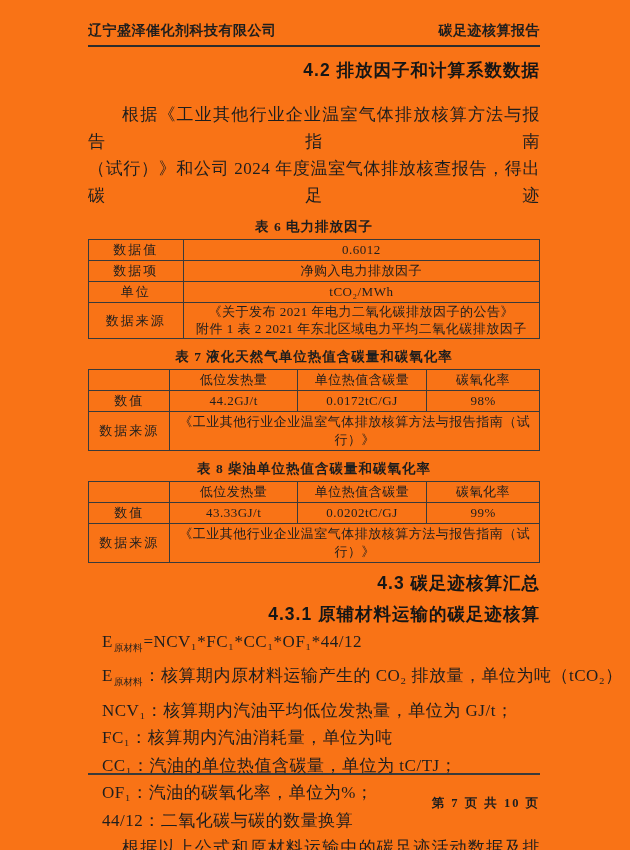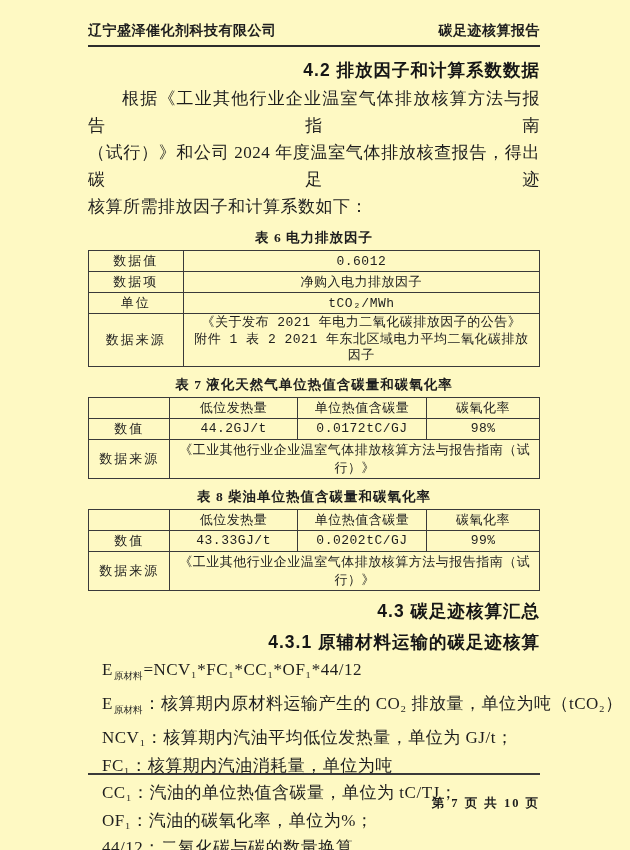--- a/index.html
+++ b/index.html
@@ -1,44 +1,44 @@
 <!DOCTYPE html>
 <html><head>
 <meta charset="utf-8">
 <style>
   html,body { margin:0; padding:0; background:#e8e8e8; }
   .page {
     position:relative; width:630px; height:850px; margin:0 auto;
-    background:#fef9c3; color:#1e1e1e; overflow:hidden;
+    background:#f97316; color:#1e1e1e; overflow:hidden;
     font-family:"Liberation Serif","DejaVu Serif",serif;
   }
   .content { padding:22px 90px 0 88px; }
   
   .pg-header {
     display:flex; justify-content:space-between; align-items:flex-end;
     font-size:14px; font-weight:600; letter-spacing:0.5px;
     padding-bottom:5px; border-bottom:2.5px solid #2d2d2d; line-height:18px;
   }
   
   .h-main {
     margin:12px 0 0 34px; font-size:17.5px; font-weight:700; line-height:22px;
     font-family:"Liberation Sans","DejaVu Sans",sans-serif; letter-spacing:1px; color:#161616;text-align:right;
   }
   .h-sub { margin-top:9px; }
   
-  .para { margin-top:4px; }
+  .para { margin-top:20px; }
   .line { font-size:17px; line-height:27px; letter-spacing:0.5px; white-space:nowrap; }
   .jlast { text-align:justify; text-align-last:justify; white-space:normal; }
   .indent { text-indent:2em; }
   
   .tbl-title { margin-top:9px; text-align:center; font-size:13.5px; line-height:18px; letter-spacing:1px;font-weight:bold; }
   table.tbl { width:100%; border-collapse:collapse; margin-top:3px; table-layout:fixed; }
   table.tbl td {
     border:1.2px solid #3a3a3a; text-align:center; vertical-align:middle;
-    font-size:13px; height:18px; padding:1px 4px; letter-spacing:0.5px; overflow:hidden;font-family:Liberation Mono, monospace;
+    font-size:13px; height:18px; padding:1px 4px; letter-spacing:0.5px; overflow:hidden;
   }
   table.tbl td.lab { letter-spacing:2px; }
   .t6 .c0 { width:19%; }
   .t4 .c0 { width:17.5%; } .t4 .c1 { width:28.5%; } .t4 .c2 { width:29%; } .t4 .c3 { width:25%; }
   .t4 td { height:20px; }
   .src-lines div { line-height:16.5px; }
   
   .formula { margin:8px 0 9px 14px; font-size:17px; line-height:18px; letter-spacing:0.5px; }
   .def { margin:10px 0 0 14px; font-size:17px; line-height:17.5px; letter-spacing:0.5px; white-space:nowrap; }
   .sub { font-size:9.5px; vertical-align:-4px; letter-spacing:0; padding:0 1px; }
@@ -60,21 +60,20 @@
     <div class="pg-header">
       <span>辽宁盛泽催化剂科技有限公司</span>
       <span>碳足迹核算报告</span>
     </div>
 
     <div class="h-main">4.2 排放因子和计算系数数据</div>
 
     <div class="para">
       <div class="line indent jlast">根据《工业其他行业企业温室气体排放核算方法与报告指南</div>
       <div class="line jlast">（试行）》和公司 2024 年度温室气体排放核查报告，得出碳足迹</div>
-      <div class="line">核算所需排放因子和计算系数如下：</div>
     </div>
 
     <div class="tbl-title">表 6 电力排放因子</div>
     <table class="tbl t6">
       <tbody>
           <tr>
         <td class="lab c0">数据值</td>
         <td>0.6012</td>
       </tr>
       <tr>

